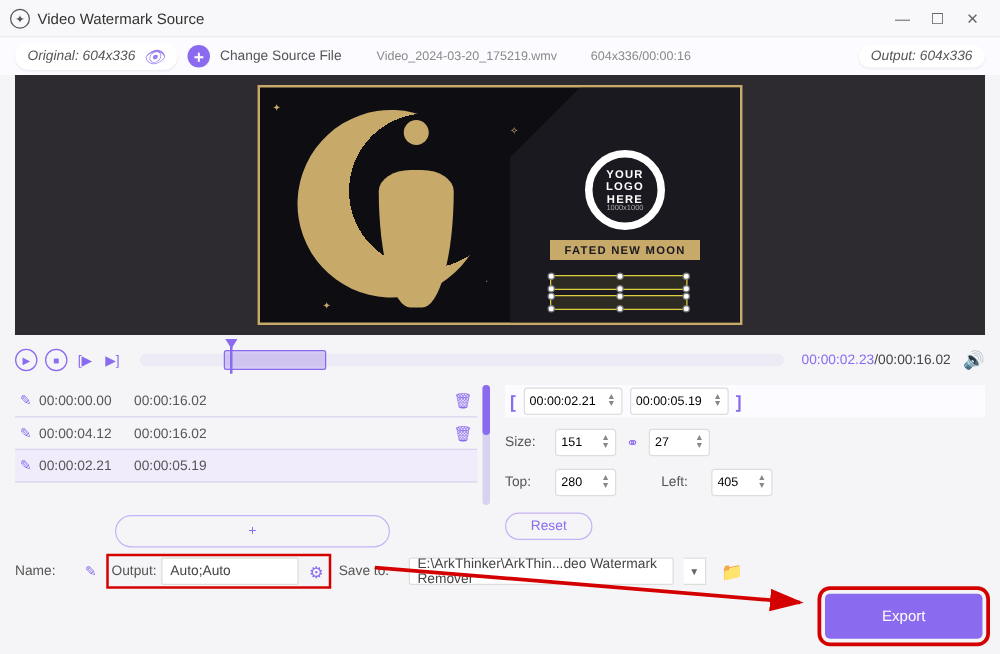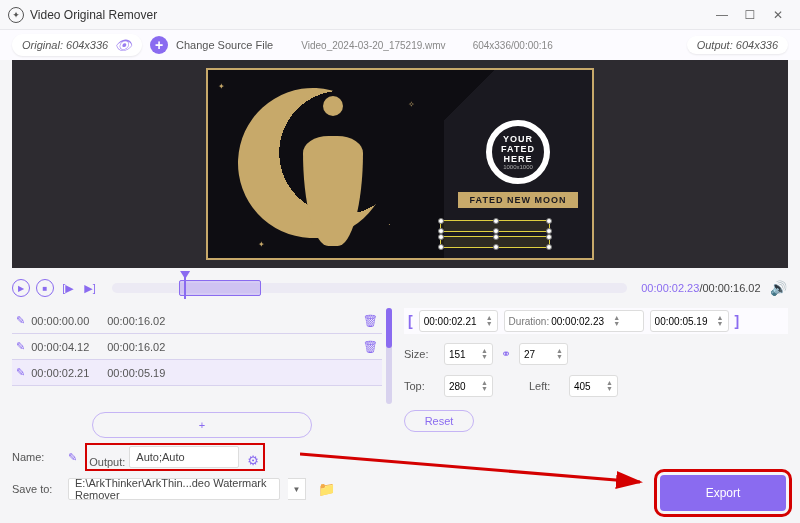--- a/index.html
+++ b/index.html
@@ -14,21 +14,21 @@
   .plusbtn { width: 18px; height: 18px; border-radius: 50%; background: #8a6bf0; color: #fff; display: flex; align-items: center; justify-content: center; font-size: 14px; font-weight: bold; }
   .sourcelbl { font-size: 11px; color: #555; }
   .fileinfo { font-size: 10px; color: #888; margin-left: 20px; }
   .video-area { height: 208px; background: #2d2b30; margin: 0 12px; display: flex; align-items: center; justify-content: center; position: relative; }
   .video-canvas { width: 388px; height: 192px; background: #0e0d12; border: 2px solid #c7a96a; position: relative; overflow: hidden; }
   .moon { position: absolute; left: 30px; top: 18px; width: 150px; height: 150px; border-radius: 50%; background: radial-gradient(circle at 70% 50%, transparent 48%, #c7a96a 48%); transform: rotate(-20deg); }
   .woman { position: absolute; left: 85px; top: 26px; width: 80px; height: 150px; }
   .woman-body { position:absolute; bottom:0; left:10px; width:60px; height:110px; background:#c7a96a; border-radius: 30px 30px 50% 50% / 20px 20px 100% 100%; }
   .woman-head { position:absolute; top:0; left:30px; width:20px; height:20px; background:#c7a96a; border-radius:50%; }
   .star { position:absolute; color:#c7a96a; font-size:8px; }
-  .right-panel { position: absolute; right: 0; top: 0; width: 148px; height: 100%; background: linear-gradient(135deg, transparent 0%, transparent 15%, #1a1920 15%); display:flex; flex-direction:column; align-items:center; justify-content:center; gap:8px;}
+  .right-panel { position: absolute; right: 0; top: 0; width: 184px; height: 100%; background: linear-gradient(135deg, transparent 0%, transparent 15%, #1a1920 15%); display:flex; flex-direction:column; align-items:center; justify-content:center; gap:8px;}
   .logo-circle { width: 64px; height: 64px; border-radius: 50%; border: 6px solid #fff; display: flex; flex-direction: column; align-items: center; justify-content: center; background:#1a1920; }
   .logo-circle .l1 { font-size: 9px; font-weight: bold; color:#fff; letter-spacing:1px; }
   .logo-circle .l2 { font-size: 6px; color:#aaa; }
   .banner { background: #c7a96a; padding: 3px 12px; font-size: 9px; font-weight: bold; letter-spacing: 1px; color:#1a1920; }
   .sel-box { position: absolute; border: 1.5px solid #e0d040; background: rgba(224,208,64,0.1); }
   .sel-box::before, .sel-box::after { content:""; }
   .handle { position:absolute; width:6px; height:6px; background:#fff; border:1px solid #777; border-radius:50%; }
   .playback { height: 32px; margin: 4px 12px 0 12px; display: flex; align-items: center; gap: 6px; }
   .pbtn { width: 18px; height: 18px; border: 1.5px solid #8a6bf0; border-radius: 50%; display: flex; align-items: center; justify-content: center; color: #8a6bf0; font-size: 8px; cursor:pointer;}
   .sqbtn { width: 16px; height: 16px; color: #8a6bf0; display:flex; align-items:center; justify-content:center; font-size:11px; cursor:pointer;}
@@ -53,40 +53,40 @@
   .right-col { flex: 1; display: flex; flex-direction: column; gap: 8px; }
   .range-row { display: flex; align-items: center; gap: 6px; height: 26px; background:#fcfbff; padding:0 4px;}
   .bracket { color: #8a6bf0; font-size: 14px; font-weight: bold; cursor:pointer;}
   .numbox { display: flex; align-items: center; border: 1px solid #ddd; border-radius: 3px; height: 22px; padding: 0 4px; background:#fff;}
   .numbox input { border: none; width: 60px; font-size: 10px; outline: none; text-align:left; background:transparent;}
   .spinners { display:flex; flex-direction:column; line-height:6px; color:#888; font-size:7px; margin-left:2px; cursor:pointer;}
   .prop-row { display: flex; align-items: center; gap: 8px; font-size: 11px; height:24px;}
   .lbl { width: 32px; color: #555; }
   .link { color:#8a6bf0; font-size:12px; cursor:pointer;}
   .resetbtn { width: 70px; height: 22px; border: 1px solid #c5b4f5; border-radius: 11px; color: #8a6bf0; font-size: 11px; display:flex; align-items:center; justify-content:center; cursor:pointer; margin-top:4px;}
-  .bottom { margin: 6px 12px 16px 12px; display:flex; flex-direction:column; gap:6px;}
+  .bottom { margin: 6px 12px 16px 12px; display:flex; flex-direction:row; gap:6px;}
   .brow { display:flex; align-items:center; gap:8px; height:26px;}
   .blbl { font-size:11px; color:#555; width:48px;}
   .field { border:1px solid #ddd; height:22px; padding:0 6px; font-size:11px; display:flex; align-items:center; background:#fff; border-radius:2px;}
   .name-field { width: 170px; }
   .pencil { color:#8a6bf0; font-size:11px; cursor:pointer;}
-  .output-group { display:flex; align-items:flex-end; border:2px solid #d40000; padding:1px 4px 1px 2px; gap:4px; position:relative;}
+  .output-group { display:flex; align-items:center; border:2px solid #d40000; padding:1px 4px 1px 2px; gap:4px; position:relative;}
   .gear { color:#8a6bf0; font-size:13px; cursor:pointer; margin-left:4px;}
   .save-field { width: 212px; }
   .dropdown-arrow { width:18px; height:22px; border:1px solid #ddd; border-left:none; display:flex; align-items:center; justify-content:center; font-size:8px; color:#666; cursor:pointer; background:#fff;}
   .folder { color:#8a6bf0; font-size:14px; cursor:pointer; margin-left:4px;}
   .exportbtn { position:absolute; right:14px; bottom:12px; width:126px; height:36px; background:#8a6bf0; color:#fff; border-radius:4px; display:flex; align-items:center; justify-content:center; font-size:12px; cursor:pointer; outline: 3px solid #d40000; outline-offset: 3px;}
   svg.arrow-svg { position:absolute; left:300px; top:442px; width:370px; height:56px; pointer-events:none; z-index:5;}
 </style>
 </head>
 <body>
 
 <div class="titlebar">
   <span class="logo">✦</span>
-  <span class="title">Video Original Remover</span>
+  <span class="title">Video Watermark Source</span>
   <span class="winbtn">—</span>
   <span class="winbtn">☐</span>
   <span class="winbtn">✕</span>
 </div>
 
 <div class="toolbar">
   <span class="chip">
     <span>Original: 604x336</span>
     <span class="eye">👁</span>
   </span>
@@ -107,21 +107,21 @@
     <span class="star" style="left:200px; top:30px">✧</span>
     <span class="star" style="left:50px; top:170px">✦</span>
     <span class="star" style="left:180px; top:150px">·</span>
     <div class="woman">
       <div class="woman-head"></div>
       <div class="woman-body"></div>
     </div>
     <div class="right-panel">
       <div class="logo-circle">
         <span class="l1">YOUR</span>
-        <span class="l1">FATED</span>
+        <span class="l1">LOGO</span>
         <span class="l1">HERE</span>
         <span class="l2">1000x1000</span>
       </div>
       <div class="banner">FATED NEW MOON</div>
     </div>
 
     <div class="sel-box" style="left:232px; top:150px; width:110px; height:12px;">
       <span class="handle" style="left:-3px; top:-3px"></span>
         <span class="handle" style="left:52px; top:-3px"></span>
         <span class="handle" style="right:-3px; top:-3px"></span>
@@ -187,25 +187,20 @@
     </div>
   </div>
 
   <div class="right-col">
     <div class="range-row">
       <span class="bracket">[</span>
       <span class="numbox">
         <input value="00:00:02.21" style="">
         <span class="spinners">▲<br>▼</span>
       </span>
-      <span class="numbox" style="width:140px">
-        <span style="font-size:10px;color:#777;margin-right:2px">Duration:</span>
-        <input style="width: 60px;" value="00:00:02.23">
-        <span class="spinners">▲<br>▼</span>
-      </span>
       <span class="numbox">
         <input value="00:00:05.19" style="">
         <span class="spinners">▲<br>▼</span>
       </span>
       <span class="bracket">]</span>
     </div>
     <div class="prop-row">
       <span class="lbl">Size:</span>
       <span class="numbox">
           <input style="width: 30px;" value="151">

